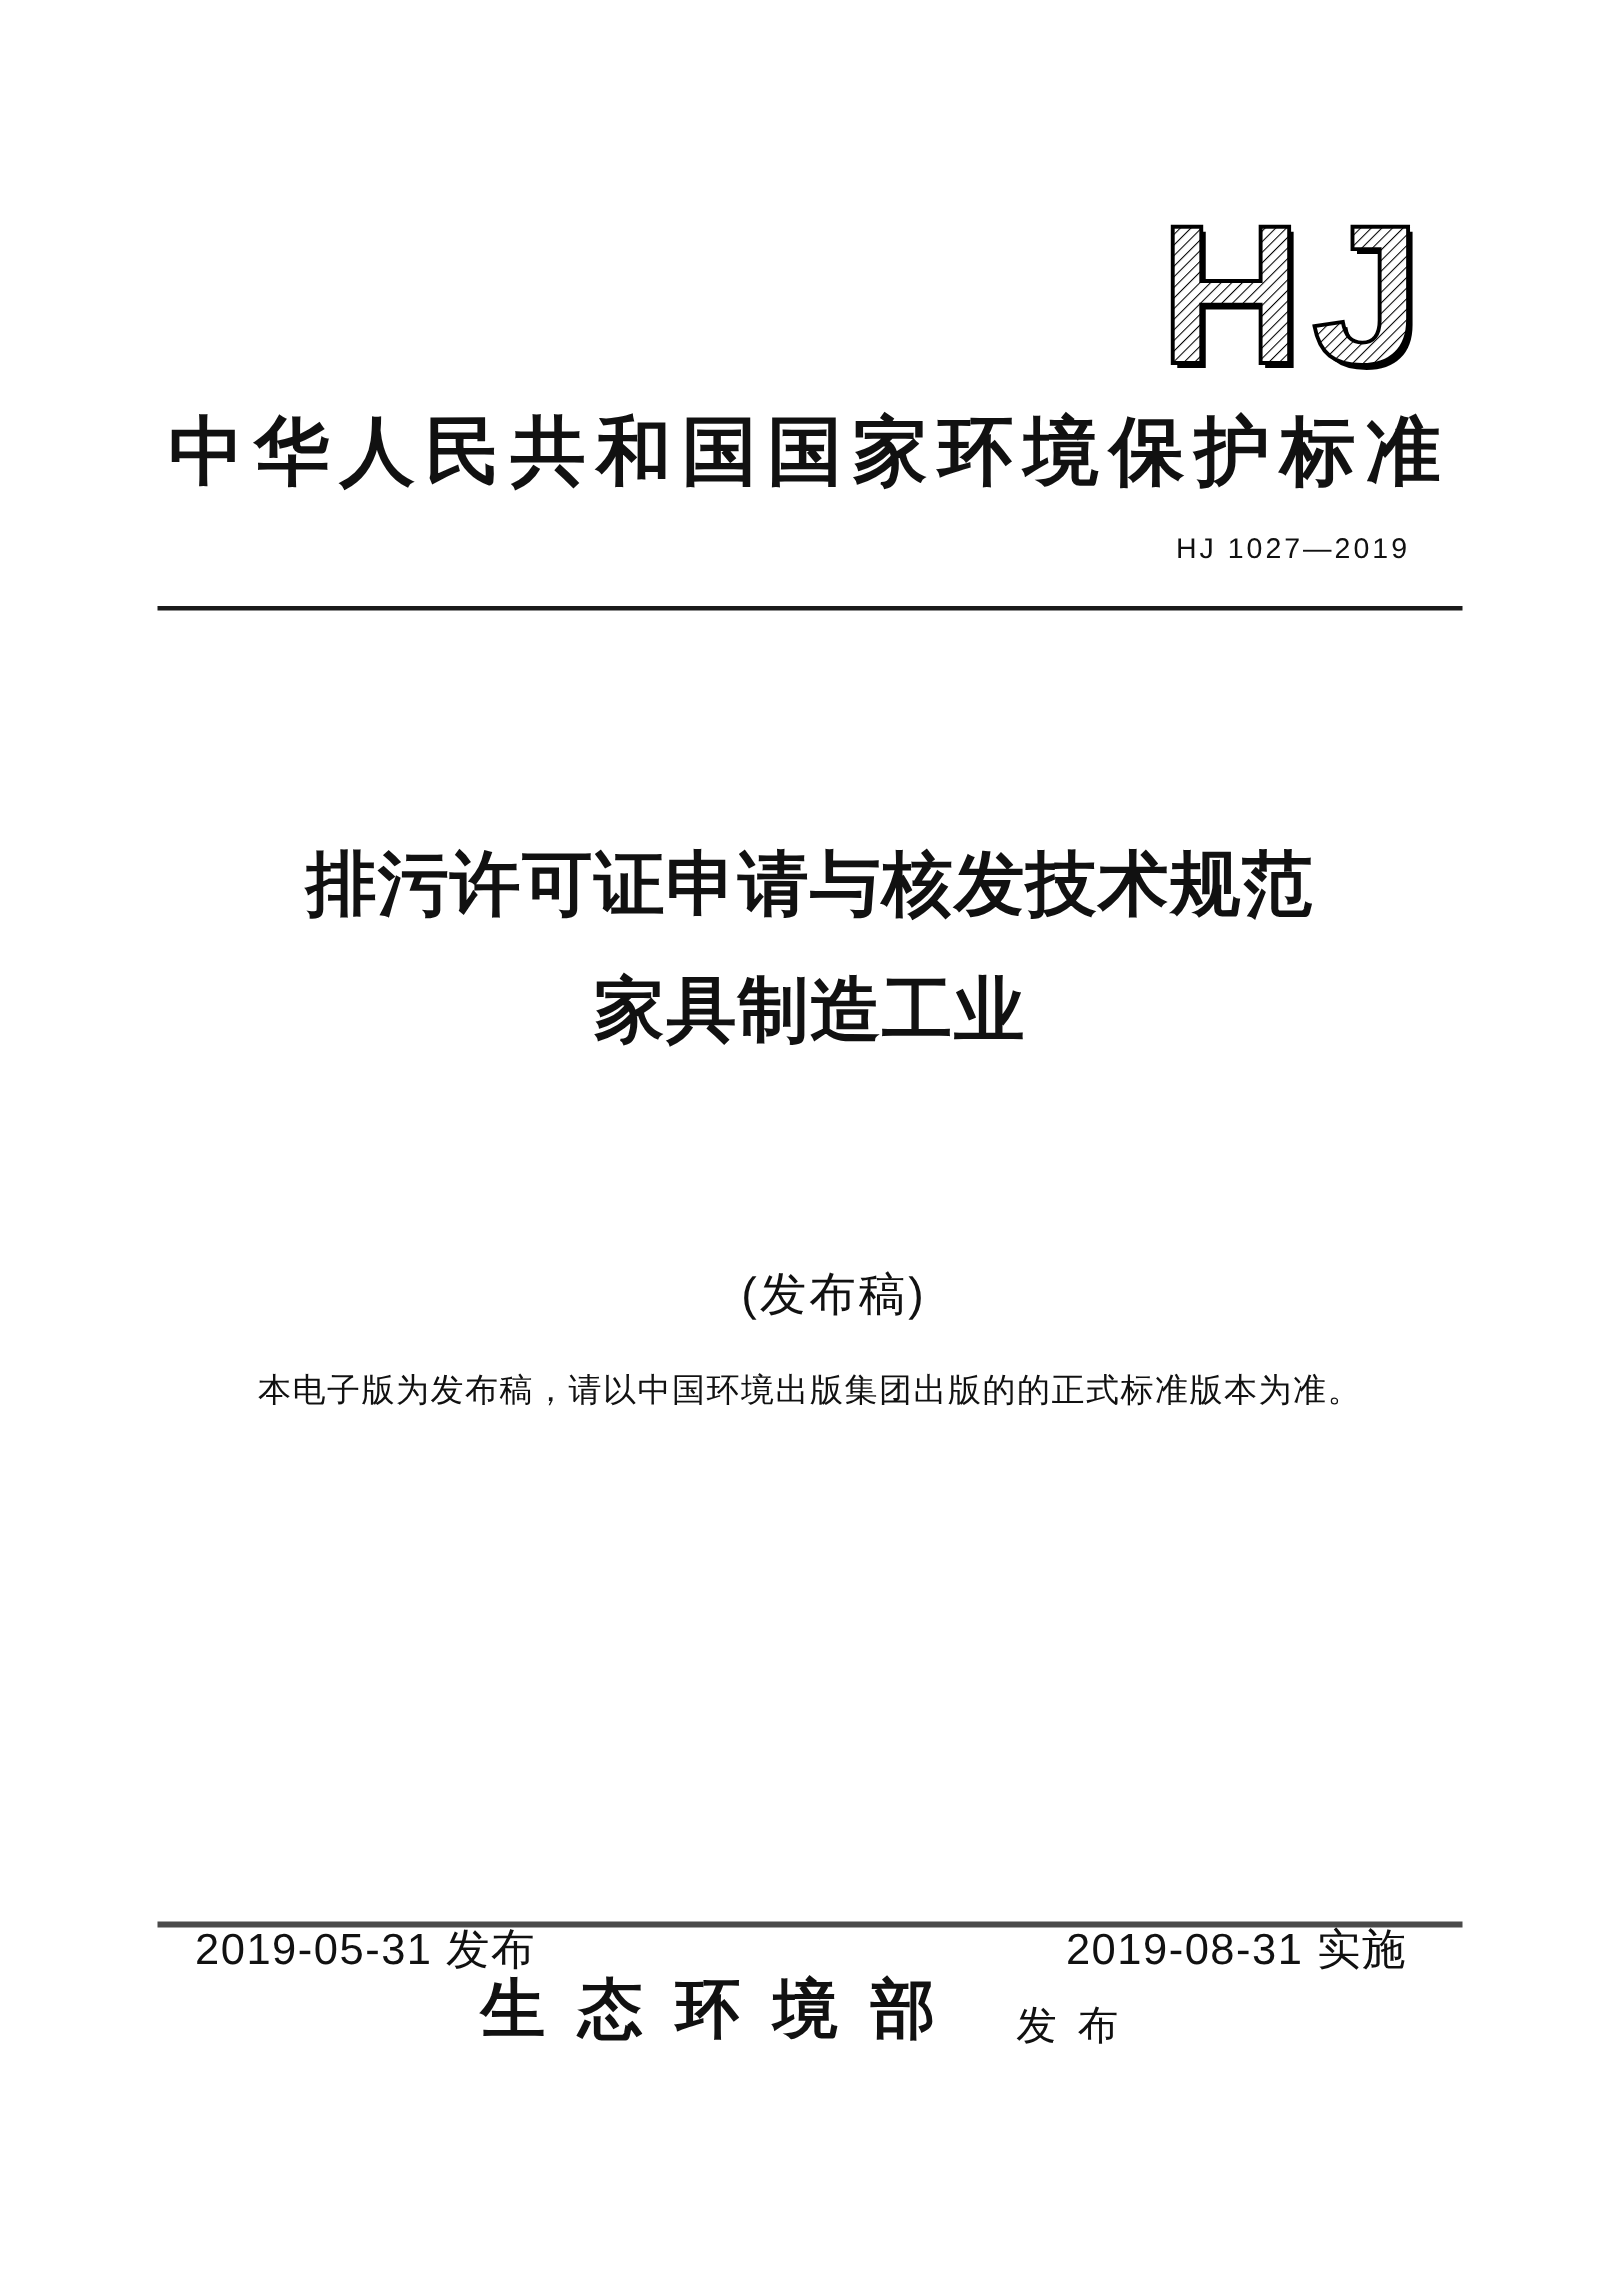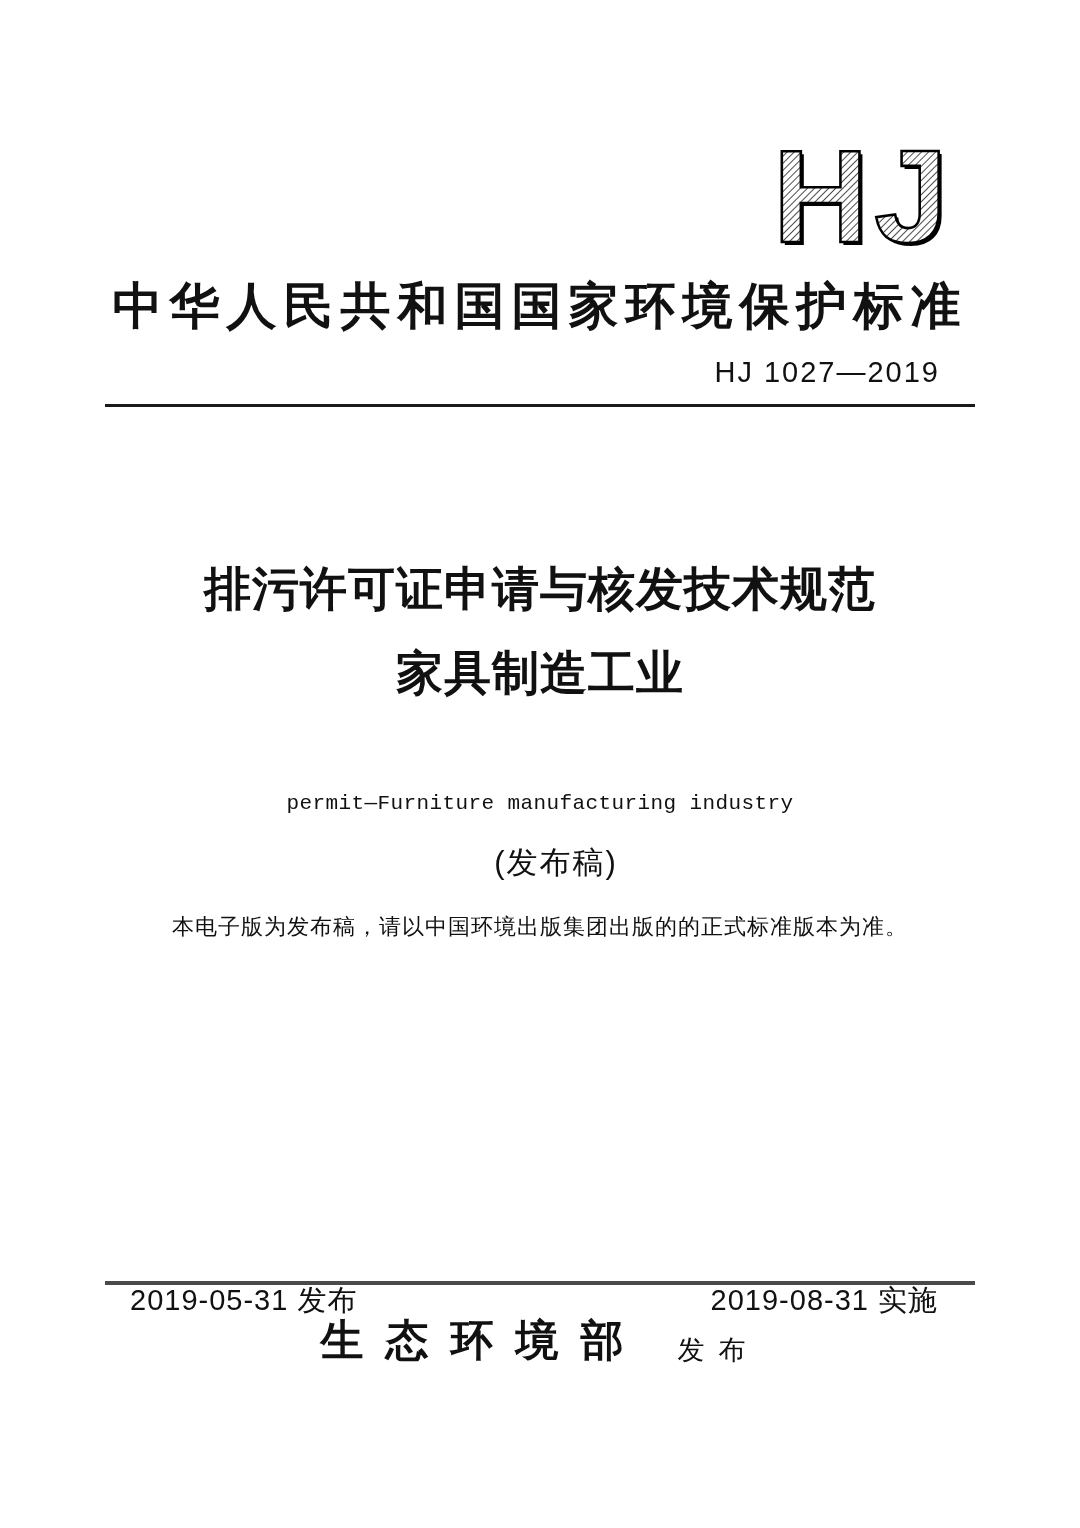--- a/index.html
+++ b/index.html
@@ -27,26 +27,26 @@
   }
   .logo-face{
     font-family:"Liberation Sans","DejaVu Sans",sans-serif;
     font-weight:700;font-size:132px;letter-spacing:6px;
     fill:url(#hj-hatch);stroke:#000;stroke-width:2.6px;
   }
 
   .standard-label{
     position:absolute;top:281px;left:0;width:100%;
     margin:0;text-align:center;white-space:nowrap;
-    font-family:Liberation Serif, serif;
+    font-family:Liberation Mono, monospace;
     font-weight:700;font-size:50px;line-height:1.0;letter-spacing:7px;
   }
   .standard-code{
     position:absolute;top:356px;right:140px;
-    font-size:29px;letter-spacing:2px;white-space:nowrap;
+    font-size:19px;letter-spacing:2px;white-space:nowrap;
   }
   .rule-top{
     position:absolute;top:404px;left:105px;width:870px;height:3px;
     background:var(--rule-top);
   }
 
   .title-cn{
     position:absolute;left:0;width:100%;text-align:center;
     font-weight:700;font-size:47px;line-height:1.0;letter-spacing:1px;
     white-space:nowrap;
@@ -115,21 +115,20 @@
 
   <h1 class="standard-label">中华人民共和国国家环境保护标准</h1>
 
   <div class="standard-code">HJ 1027—2019</div>
 
   <div class="rule-top"></div>
 
   <div class="title-cn line1">排污许可证申请与核发技术规范</div>
   <div class="title-cn line2">家具制造工业</div>
 
-  <div class="title-en line2">permit—Furniture manufacturing industry</div>
 
   <div class="draft-label">(发布稿)</div>
 
   <div class="disclaimer">本电子版为发布稿，请以中国环境出版集团出版的的正式标准版本为准。</div>
 
   <div class="dates-row">
     <span class="date">2019-05-31 发布</span>
     <span class="date">2019-08-31 实施</span>
   </div>
 

